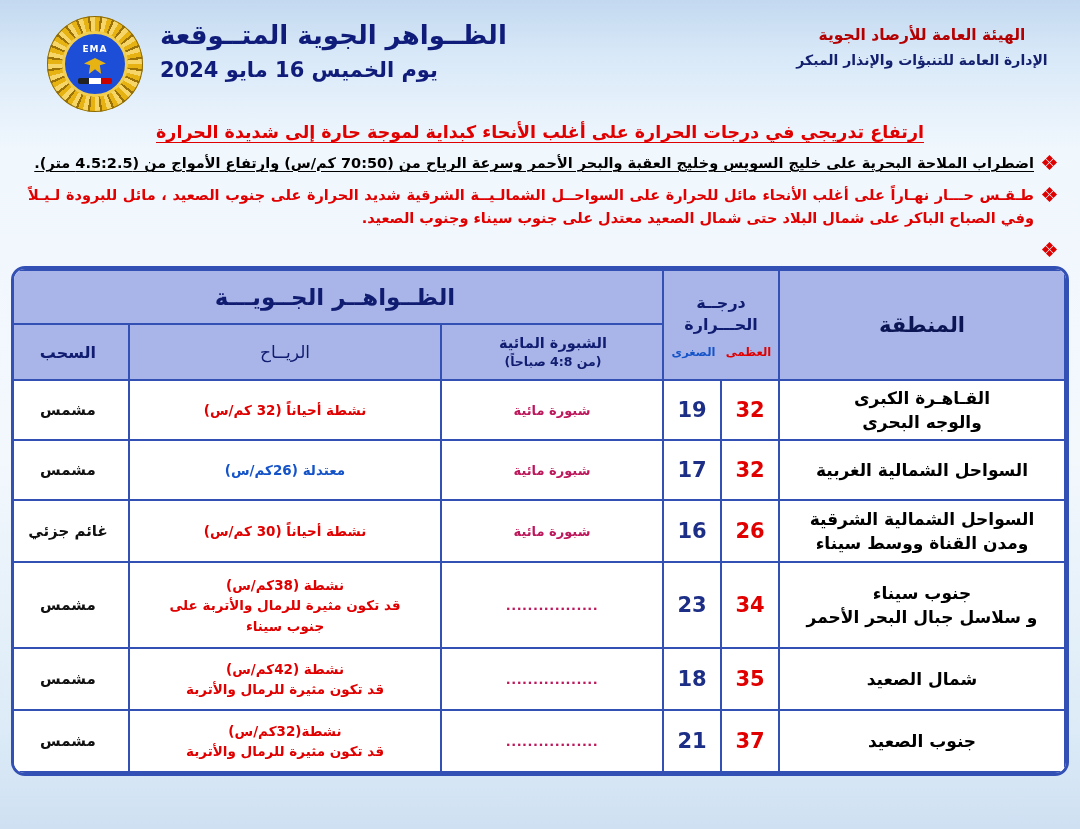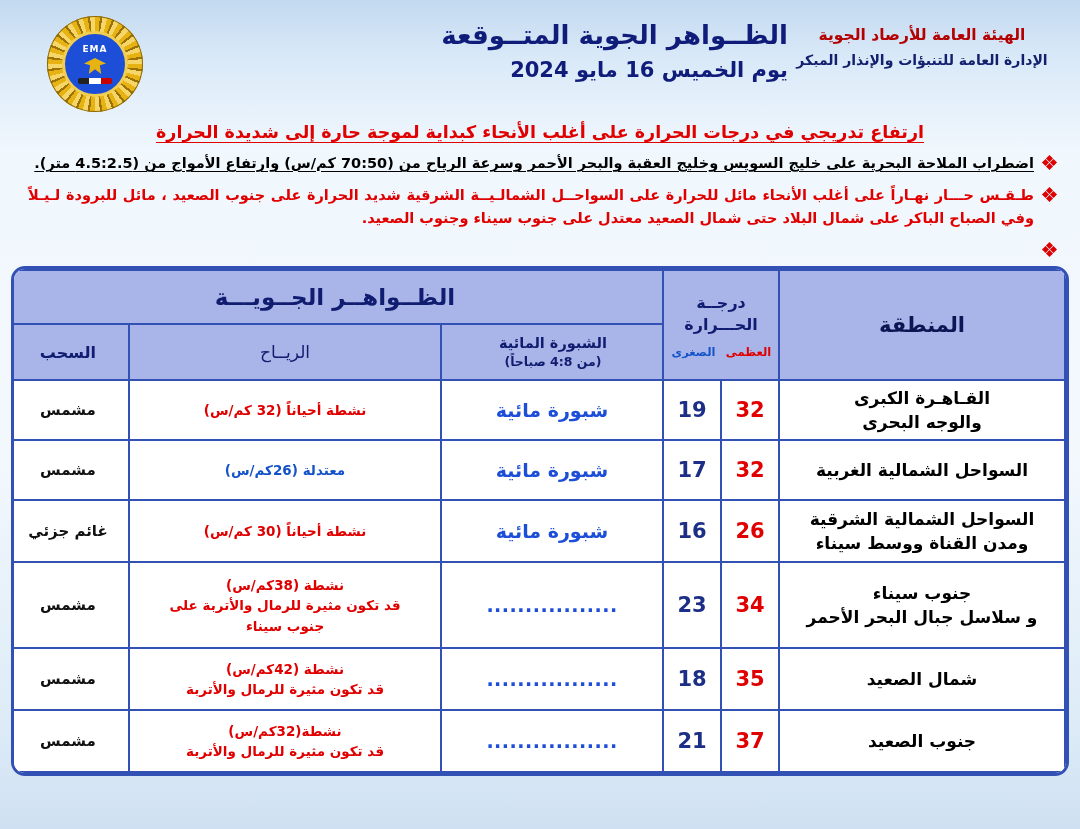--- a/index.html
+++ b/index.html
@@ -8,21 +8,21 @@
     font-family: "DejaVu Sans", sans-serif;
     direction: rtl;
     background: linear-gradient(180deg, #c3d9f0 0%, #d9e9f8 7%, #f0f7fd 18%, #f3f8fd 55%, #dcebf7 88%, #cfe0f2 100%);
   }
 
   
   .top { display: flex; align-items: flex-start; padding: 16px 24px 0 30px; }
   .org { width: 268px; text-align: center; padding-top: 10px; }
   .org1 { color: #b40000; font-weight: bold; font-size: 15.5px; }
   .org2 { color: #13206e; font-weight: bold; font-size: 14px; margin-top: 8px; }
-  .titleblock { flex: 1; text-align: right; padding-top: 4px; }
+  .titleblock { flex: 1; text-align: left; padding-top: 4px; }
   .t1 { color: #101c7a; font-size: 26px; font-weight: bold; }
   .t2 { color: #101c7a; font-size: 21px; font-weight: bold; margin-top: 8px; }
   .logo-wrap { width: 130px; display: flex; justify-content: center; }
 
   .logo { position: relative; width: 96px; height: 96px; }
   .rays {
     position: absolute; inset: 0; border-radius: 50%;
     background: repeating-conic-gradient(#e7b312 0deg 6deg, #9a7207 6deg 9deg, #f6d668 9deg 15deg);
     box-shadow: 0 0 0 1px #8a6a08 inset;
   }
@@ -96,21 +96,21 @@
   .lbl-max { color: #e00000; }
   .lbl-min { color: #1553c8; }
   .th-fog { font-size: 14.5px; font-weight: bold; padding-left: 6px; }
   .fog-sub { font-size: 12.5px; margin-top: 3px; }
   .th-wind { font-size: 17px; font-weight: normal; }
   .th-clouds { font-size: 16px; font-weight: bold; }
 
   .region-cell { font-size: 17px; font-weight: bold; color: #000000; white-space: pre-line; line-height: 1.45; }
   .max-cell { color: #e00000; font-size: 21px; font-weight: bold; }
   .min-cell { color: #1c2e85; font-size: 21px; font-weight: bold; border-radius: 29px; }
-  .fog-cell { font-size: 19px; font-weight: bold; color: #1d4ed8; letter-spacing: 0.5px; }
+  .fog-cell { font-size: 13px; font-weight: bold; color: #be185d; letter-spacing: 0.5px; }
   .wind-cell { font-size: 13.5px; font-weight: bold; color: #e00000; white-space: pre-line; line-height: 1.5; }
   .wind-cell.blue { color: #1553c8; }
   .clouds-cell { font-size: 15px; font-weight: bold; color: #111111; }
 </style>
 </head>
 <body>
 
 <header class="top">
   <div class="org">
     <div class="org1">الهيئة العامة للأرصاد الجوية</div>

